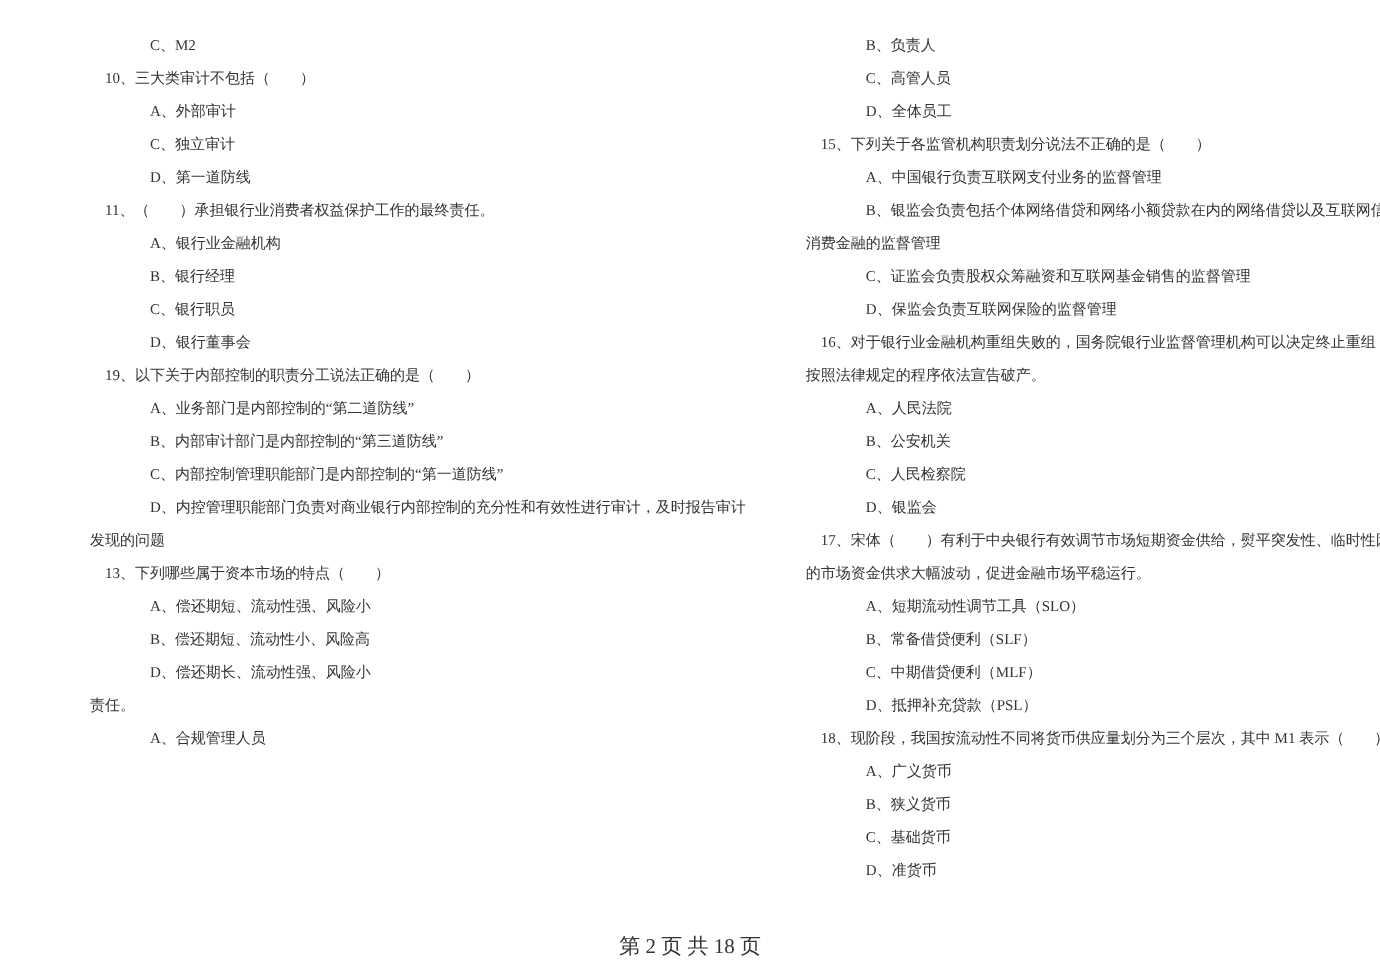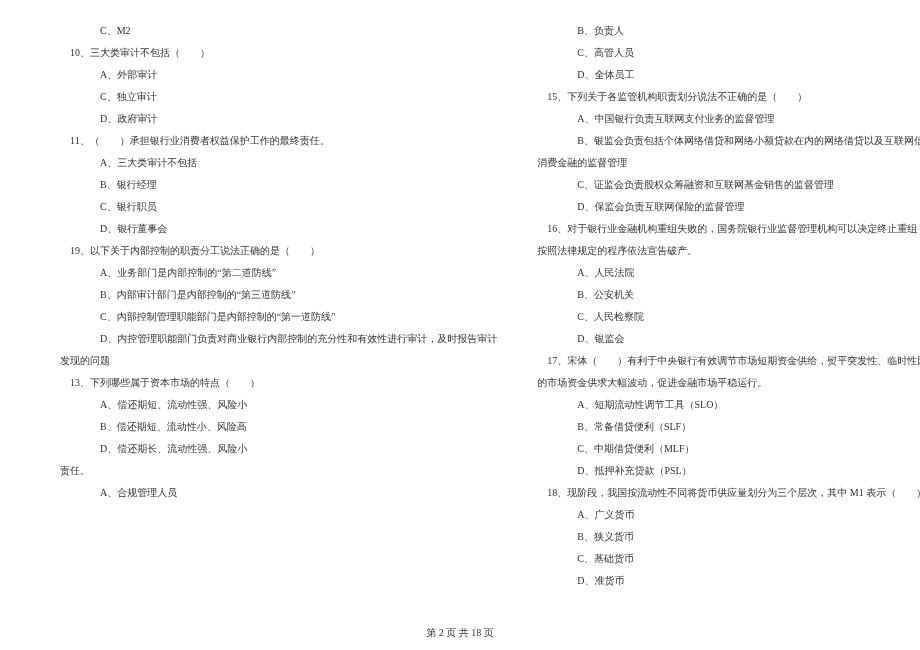--- a/index.html
+++ b/index.html
@@ -39,36 +39,36 @@
     }
     .wrap-line {
       padding-left: 0px;
     }
     .footer {
       position: absolute;
       bottom: 10px;
       left: 0;
       right: 0;
       text-align: center;
-      font-size: 10px;
+      font-size: 14px;
       color: #333;
     }
   </style>
 </head>
 <body>
 
 <div class="page-container">
   <div class="column">
     <div class="line indent-opt">C、M2</div>
     <div class="line indent-q">10、三大类审计不包括（　　）</div>
     <div class="line indent-opt">A、外部审计</div>
     <div class="line indent-opt">C、独立审计</div>
-    <div class="line indent-opt">D、政府审计</div>
+    <div class="line indent-opt">D、第一道防线</div>
     <div class="line indent-q">11、（　　）承担银行业消费者权益保护工作的最终责任。</div>
-    <div class="line indent-opt">A、三大类审计不包括</div>
+    <div class="line indent-opt">A、银行业金融机构</div>
     <div class="line indent-opt">B、银行经理</div>
     <div class="line indent-opt">C、银行职员</div>
     <div class="line indent-opt">D、银行董事会</div>
     <div class="line indent-q">19、以下关于内部控制的职责分工说法正确的是（　　）</div>
     <div class="line indent-opt">A、业务部门是内部控制的“第二道防线”</div>
     <div class="line indent-opt">B、内部审计部门是内部控制的“第三道防线”</div>
     <div class="line indent-opt">C、内部控制管理职能部门是内部控制的“第一道防线”</div>
     <div class="line indent-opt">D、内控管理职能部门负责对商业银行内部控制的充分性和有效性进行审计，及时报告审计</div>
     <div class="line wrap-line">发现的问题</div>
     <div class="line indent-q">13、下列哪些属于资本市场的特点（　　）</div>

